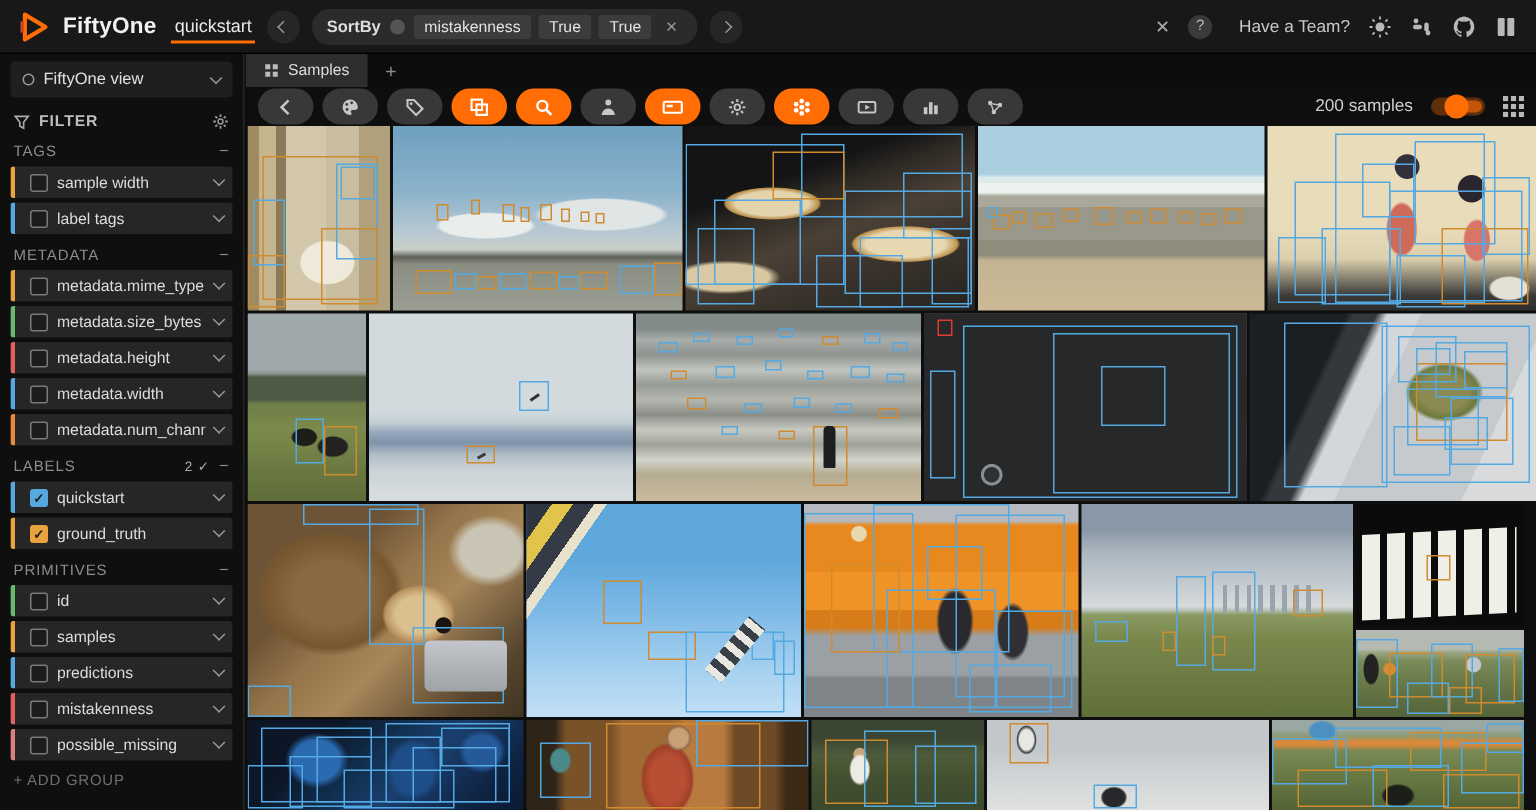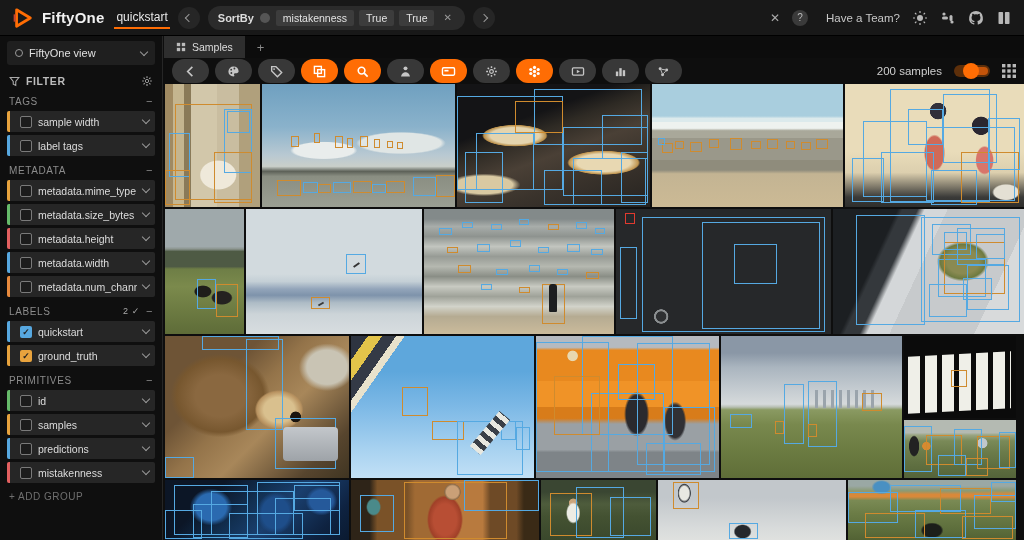--- a/index.html
+++ b/index.html
@@ -335,20 +335,26 @@
         <span class="cb"></span>
         <span class="f-label">predictions</span>
         <span class="chev"></span>
       </div>
       <div class="f-row">
         <span class="f-bar" style="background: rgb(227, 96, 96);"></span>
         <span class="cb"></span>
         <span class="f-label">mistakenness</span>
         <span class="chev"></span>
       </div>
+      <div class="f-row">
+        <span class="f-bar" style="background: rgb(217, 128, 128);"></span>
+        <span class="cb"></span>
+        <span class="f-label">possible_missing</span>
+        <span class="chev"></span>
+      </div>
     </div>
   <div class="add-group">+ ADD GROUP</div>
 </div>
 
 <div class="tabbar">
   <div class="tab">
     <svg width="10" height="10" viewBox="0 0 12 12">
       <g fill="#bbb">
           <rect x="1" y="1" width="4" height="4"></rect>
           <rect x="7" y="1" width="4" height="4"></rect>

